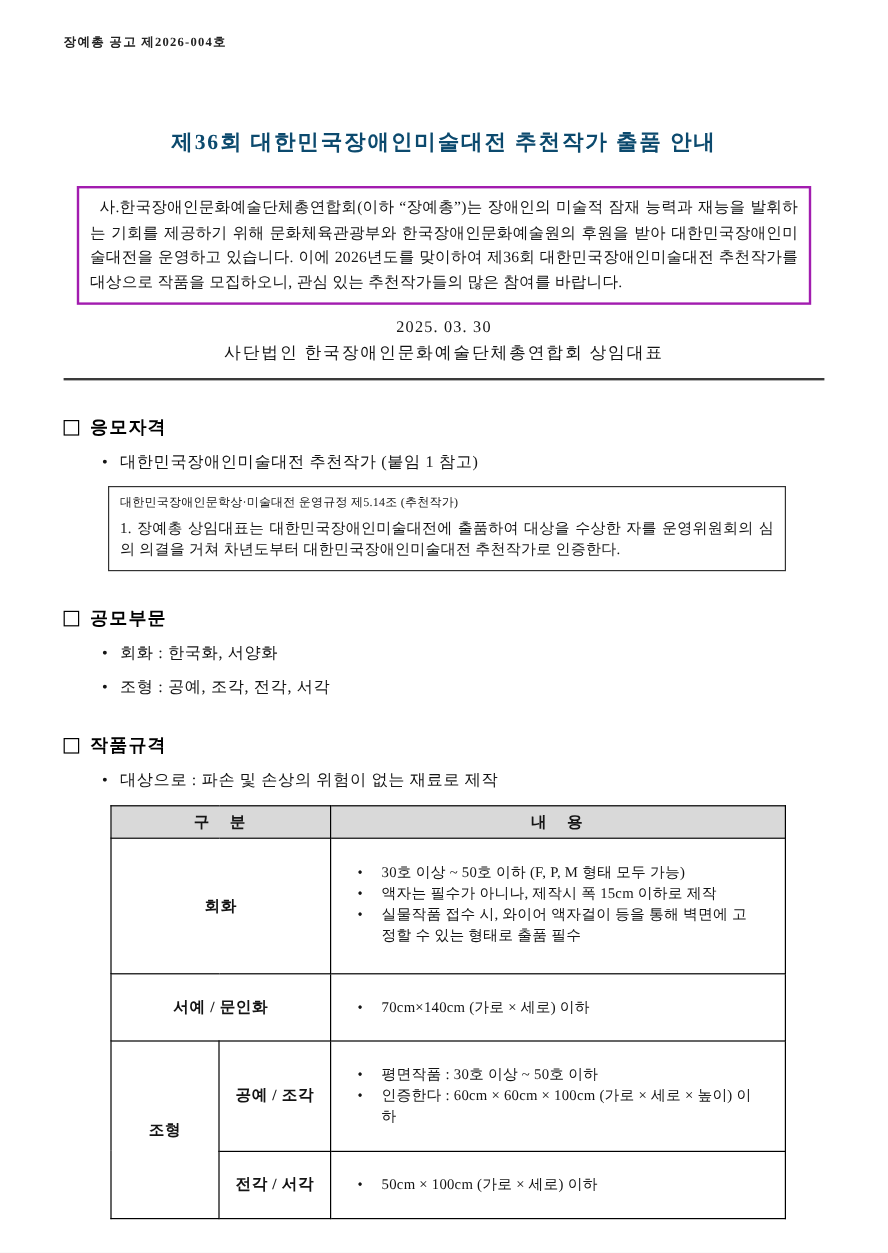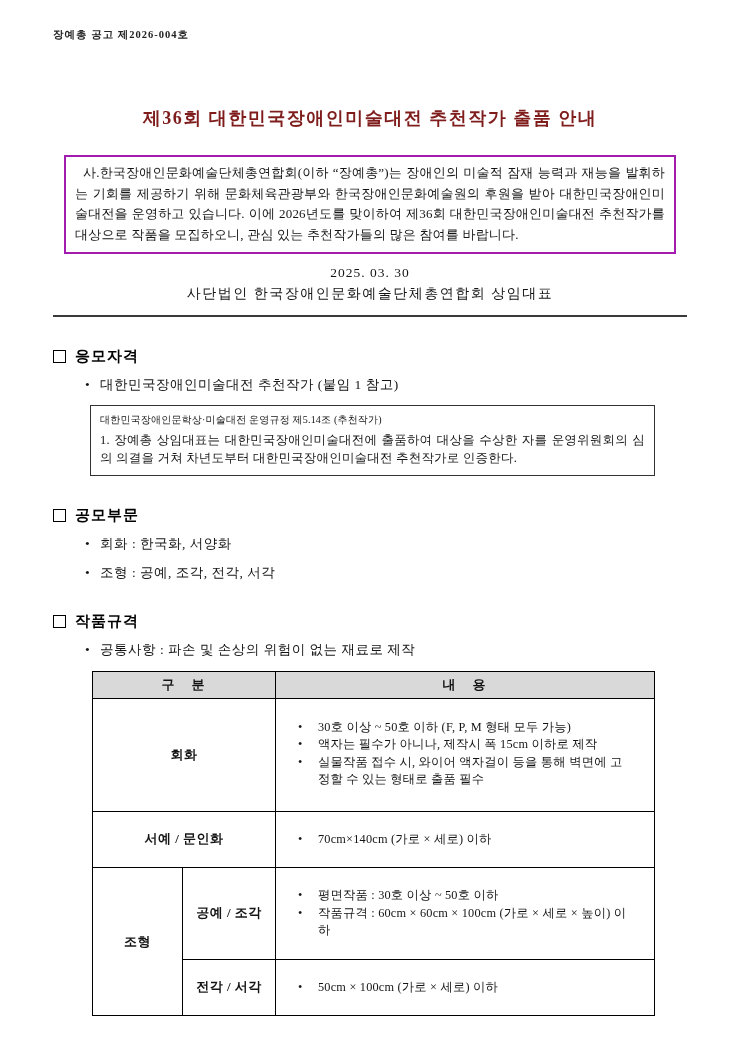--- a/index.html
+++ b/index.html
@@ -19,21 +19,21 @@
     letter-spacing:1px;
     font-weight:bold;
     color:#222;
   }
   .title {
     margin:64px 0 0 0;
     text-align:center;
     font-size:18px;
     font-weight:bold;
     letter-spacing:1.5px;
-    color:#7f1d1d;
+    color:#0c4a6e;
   }
   .intro-box {
     margin:25px 11px 0 11px;
     border:2px solid #a21caf;
     padding:6px 9px 7px 9px;
     font-size:13px;
     line-height:20.5px;
     text-align:justify;
     letter-spacing:0.2px;
   }
@@ -174,21 +174,21 @@
       <li>조형 : 공예, 조각, 전각, 서각</li>
     </ul>
   </section>
 
   <section class="sec">
     <div class="sec-head">
       <span class="sq"></span>
       <span>작품규격</span>
     </div>
     <ul class="bullets">
-      <li>공통사항 : 파손 및 손상의 위험이 없는 재료로 제작</li>
+      <li>대상으로 : 파손 및 손상의 위험이 없는 재료로 제작</li>
     </ul>
 
     <table class="spec-table">
       <colgroup>
           <col class="c1">
           <col class="c2">
           <col class="c3">
         </colgroup>
       <tbody>
           <tr>
@@ -212,21 +212,21 @@
             <li>70cm×140cm (가로 × 세로) 이하</li>
           </ul>
         </td>
       </tr>
       <tr class="row-craft">
         <td rowspan="2" class="cat-cell">조형</td>
         <td class="cat-cell">공예 / 조각</td>
         <td class="items-cell">
           <ul class="cell-list">
             <li>평면작품 : 30호 이상 ~ 50호 이하</li>
-            <li>작품규격 : 60cm × 60cm × 100cm (가로 × 세로 × 높이) 이하</li>
+            <li>인증한다 : 60cm × 60cm × 100cm (가로 × 세로 × 높이) 이하</li>
           </ul>
         </td>
       </tr>
       <tr class="row-seal">
         <td class="cat-cell">전각 / 서각</td>
         <td class="items-cell">
           <ul class="cell-list">
             <li>50cm × 100cm (가로 × 세로) 이하</li>
           </ul>
         </td>

